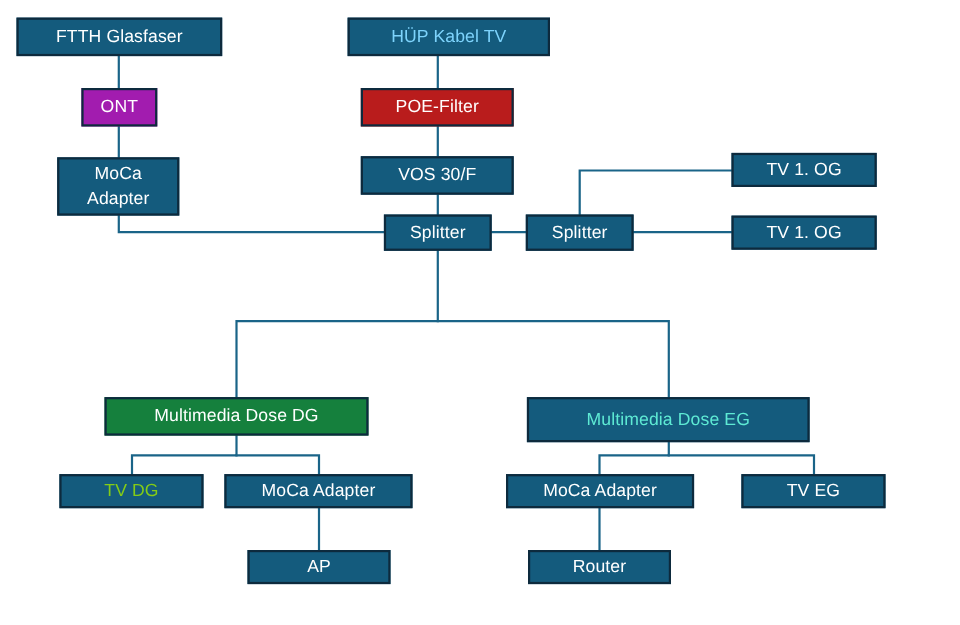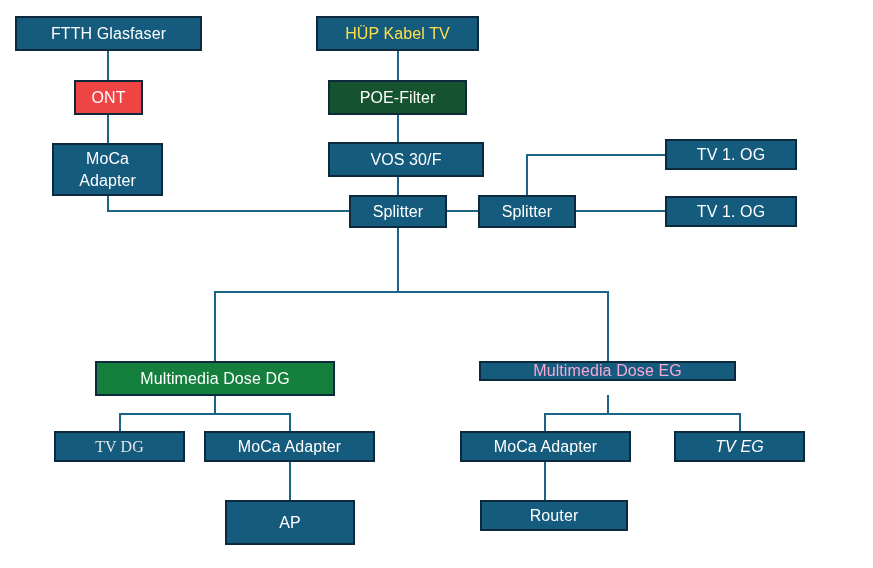--- a/index.html
+++ b/index.html
@@ -72,32 +72,32 @@
       <polyline points="398,292 608,292 608,361" fill="none" stroke="#1a6488" stroke-width="2" stroke-linecap="square" stroke-linejoin="miter"></polyline>
       <polyline points="215,396 215,414 120,414 120,431" fill="none" stroke="#1a6488" stroke-width="2" stroke-linecap="square" stroke-linejoin="miter"></polyline>
       <polyline points="215,414 290,414 290,431" fill="none" stroke="#1a6488" stroke-width="2" stroke-linecap="square" stroke-linejoin="miter"></polyline>
       <polyline points="290,462 290,500" fill="none" stroke="#1a6488" stroke-width="2" stroke-linecap="square" stroke-linejoin="miter"></polyline>
       <polyline points="608,396 608,414 545,414 545,431" fill="none" stroke="#1a6488" stroke-width="2" stroke-linecap="square" stroke-linejoin="miter"></polyline>
       <polyline points="608,414 740,414 740,431" fill="none" stroke="#1a6488" stroke-width="2" stroke-linecap="square" stroke-linejoin="miter"></polyline>
       <polyline points="545,462 545,500" fill="none" stroke="#1a6488" stroke-width="2" stroke-linecap="square" stroke-linejoin="miter"></polyline>
     </svg>
   <div id="node-layer">
       <div class="node" style="left: 15px; top: 16px; width: 187px; height: 35px; background: rgb(20, 91, 125); border-color: rgb(13, 42, 61); color: rgb(255, 255, 255);"><span>FTTH Glasfaser</span></div>
-      <div class="node" style="left: 74px; top: 80px; width: 69px; height: 35px; background: #ef4444; border-color: rgb(13, 42, 61); color: rgb(255, 255, 255);"><span>ONT</span></div>
+      <div class="node" style="left: 74px; top: 80px; width: 69px; height: 35px; background: #a21caf; border-color: rgb(13, 42, 61); color: rgb(255, 255, 255);"><span>ONT</span></div>
       <div class="node two-line" style="left: 52px; top: 143px; width: 111px; height: 53px; background: rgb(20, 91, 125); border-color: rgb(13, 42, 61); color: rgb(255, 255, 255);"><span><span class="misspelled">MoCa</span>
 Adapter</span></div>
-      <div class="node" style="left: 316px; top: 16px; width: 163px; height: 35px; background: rgb(20, 91, 125); border-color: rgb(13, 42, 61); color: #fde047;"><span>HÜP Kabel TV</span></div>
-      <div class="node" style="left: 328px; top: 80px; width: 139px; height: 35px; background: #14532d; border-color: rgb(13, 42, 61); color: rgb(255, 255, 255);"><span>POE-Filter</span></div>
-      <div class="node" style="left: 328px; top: 142px; width: 156px; height: 35px; background: rgb(20, 91, 125); border-color: rgb(13, 42, 61); color: rgb(255, 255, 255);"><span>VOS 30/F</span></div>
+      <div class="node" style="left: 316px; top: 16px; width: 184px; height: 35px; background: rgb(20, 91, 125); border-color: rgb(13, 42, 61); color: #7dd3fc;"><span>HÜP Kabel TV</span></div>
+      <div class="node" style="left: 328px; top: 80px; width: 139px; height: 35px; background: #b91c1c; border-color: rgb(13, 42, 61); color: rgb(255, 255, 255);"><span>POE-Filter</span></div>
+      <div class="node" style="left: 328px; top: 142px; width: 139px; height: 35px; background: rgb(20, 91, 125); border-color: rgb(13, 42, 61); color: rgb(255, 255, 255);"><span>VOS 30/F</span></div>
       <div class="node" style="left: 349px; top: 195px; width: 98px; height: 33px; background: rgb(20, 91, 125); border-color: rgb(13, 42, 61); color: rgb(255, 255, 255);"><span>Splitter</span></div>
       <div class="node" style="left: 478px; top: 195px; width: 98px; height: 33px; background: rgb(20, 91, 125); border-color: rgb(13, 42, 61); color: rgb(255, 255, 255);"><span>Splitter</span></div>
       <div class="node" style="left: 665px; top: 139px; width: 132px; height: 31px; background: rgb(20, 91, 125); border-color: rgb(13, 42, 61); color: rgb(255, 255, 255);"><span>TV 1. OG</span></div>
       <div class="node" style="left: 665px; top: 196px; width: 132px; height: 31px; background: rgb(20, 91, 125); border-color: rgb(13, 42, 61); color: rgb(255, 255, 255);"><span>TV 1. OG</span></div>
       <div class="node" style="left: 95px; top: 361px; width: 240px; height: 35px; background: #15803d; border-color: rgb(13, 42, 61); color: rgb(255, 255, 255);"><span>Multimedia Dose DG</span></div>
-      <div class="node" style="left: 479px; top: 361px; width: 257px; height: 20px; background: rgb(20, 91, 125); border-color: rgb(13, 42, 61); color: #f9a8d4;"><span>Multimedia Dose EG</span></div>
-      <div class="node" style="left: 54px; top: 431px; width: 131px; height: 31px; background: rgb(20, 91, 125); border-color: rgb(13, 42, 61); color: #e5e5e5; font-family: Liberation Serif, serif;"><span>TV DG</span></div>
+      <div class="node" style="left: 479px; top: 361px; width: 257px; height: 41px; background: rgb(20, 91, 125); border-color: rgb(13, 42, 61); color: #5eead4;"><span>Multimedia Dose EG</span></div>
+      <div class="node" style="left: 54px; top: 431px; width: 131px; height: 31px; background: rgb(20, 91, 125); border-color: rgb(13, 42, 61); color: #84cc16;"><span>TV DG</span></div>
       <div class="node" style="left: 204px; top: 431px; width: 171px; height: 31px; background: rgb(20, 91, 125); border-color: rgb(13, 42, 61); color: rgb(255, 255, 255);"><span><span class="misspelled">MoCa</span> Adapter</span></div>
-      <div class="node" style="left: 225px; top: 500px; width: 130px; height: 45px; background: rgb(20, 91, 125); border-color: rgb(13, 42, 61); color: rgb(255, 255, 255);"><span>AP</span></div>
+      <div class="node" style="left: 225px; top: 500px; width: 130px; height: 31px; background: rgb(20, 91, 125); border-color: rgb(13, 42, 61); color: rgb(255, 255, 255);"><span>AP</span></div>
       <div class="node" style="left: 460px; top: 431px; width: 171px; height: 31px; background: rgb(20, 91, 125); border-color: rgb(13, 42, 61); color: rgb(255, 255, 255);"><span><span class="misspelled">MoCa</span> Adapter</span></div>
-      <div class="node" style="left: 674px; top: 431px; width: 131px; height: 31px; background: rgb(20, 91, 125); border-color: rgb(13, 42, 61); color: rgb(255, 255, 255); font-style: italic;"><span>TV EG</span></div>
-      <div class="node" style="left: 480px; top: 500px; width: 148px; height: 31px; background: rgb(20, 91, 125); border-color: rgb(13, 42, 61); color: rgb(255, 255, 255);"><span>Router</span></div>
+      <div class="node" style="left: 674px; top: 431px; width: 131px; height: 31px; background: rgb(20, 91, 125); border-color: rgb(13, 42, 61); color: rgb(255, 255, 255);"><span>TV EG</span></div>
+      <div class="node" style="left: 480px; top: 500px; width: 130px; height: 31px; background: rgb(20, 91, 125); border-color: rgb(13, 42, 61); color: rgb(255, 255, 255);"><span>Router</span></div>
     </div>
 </div>
 
 </body></html>

